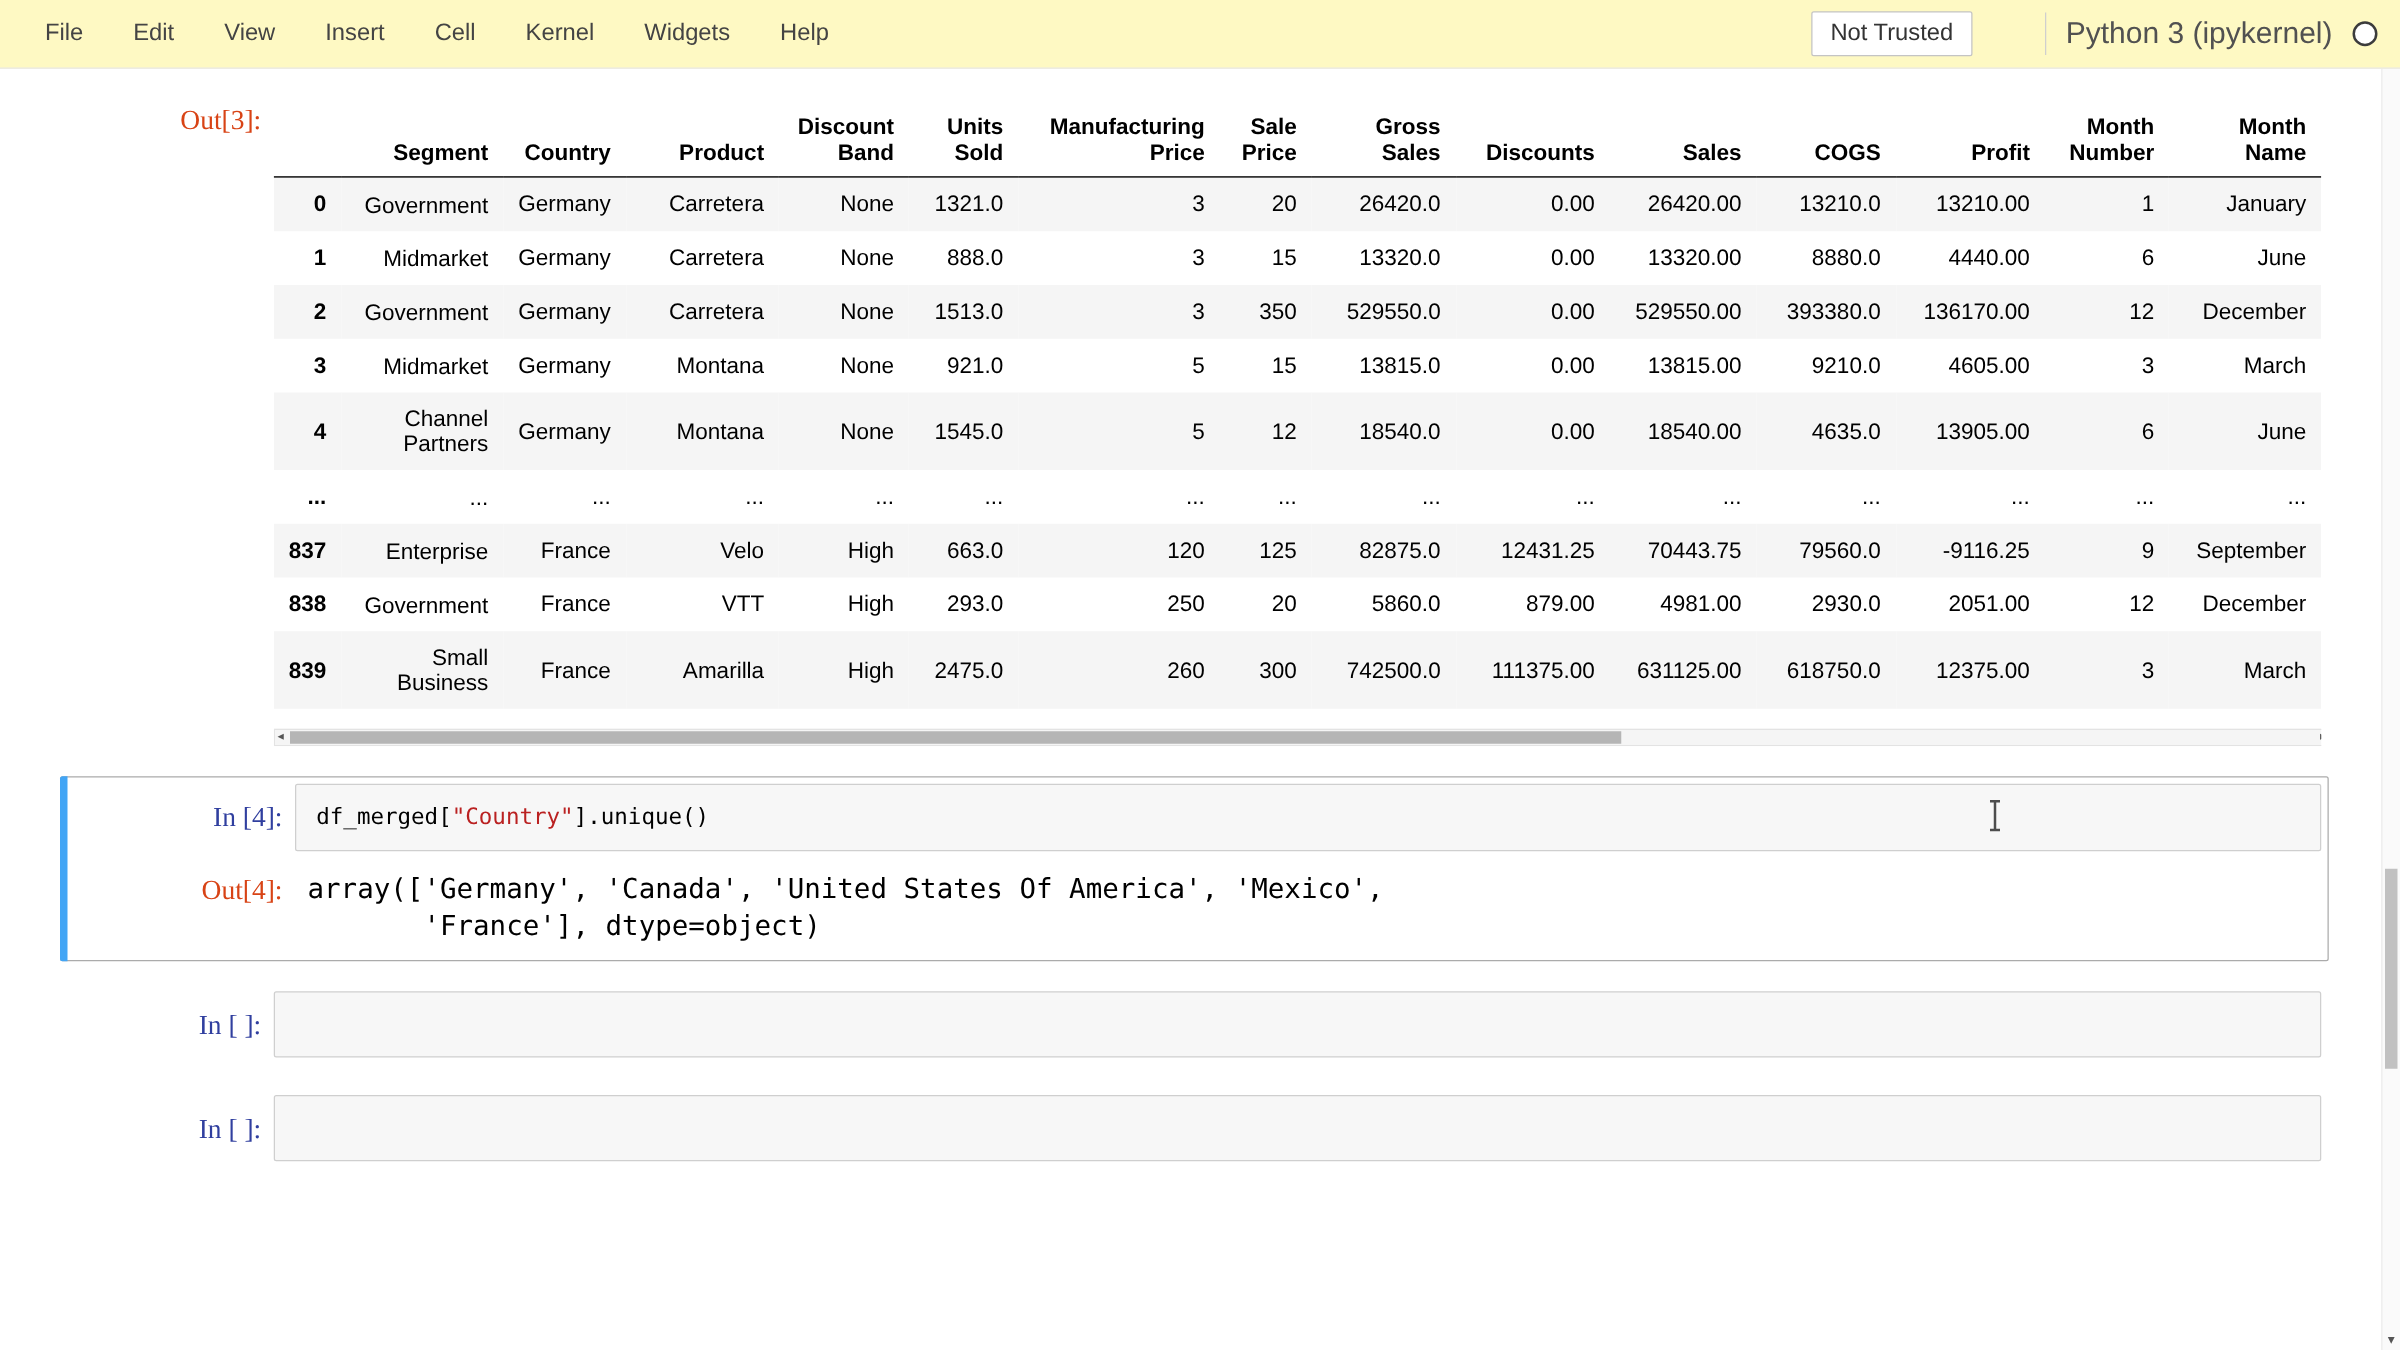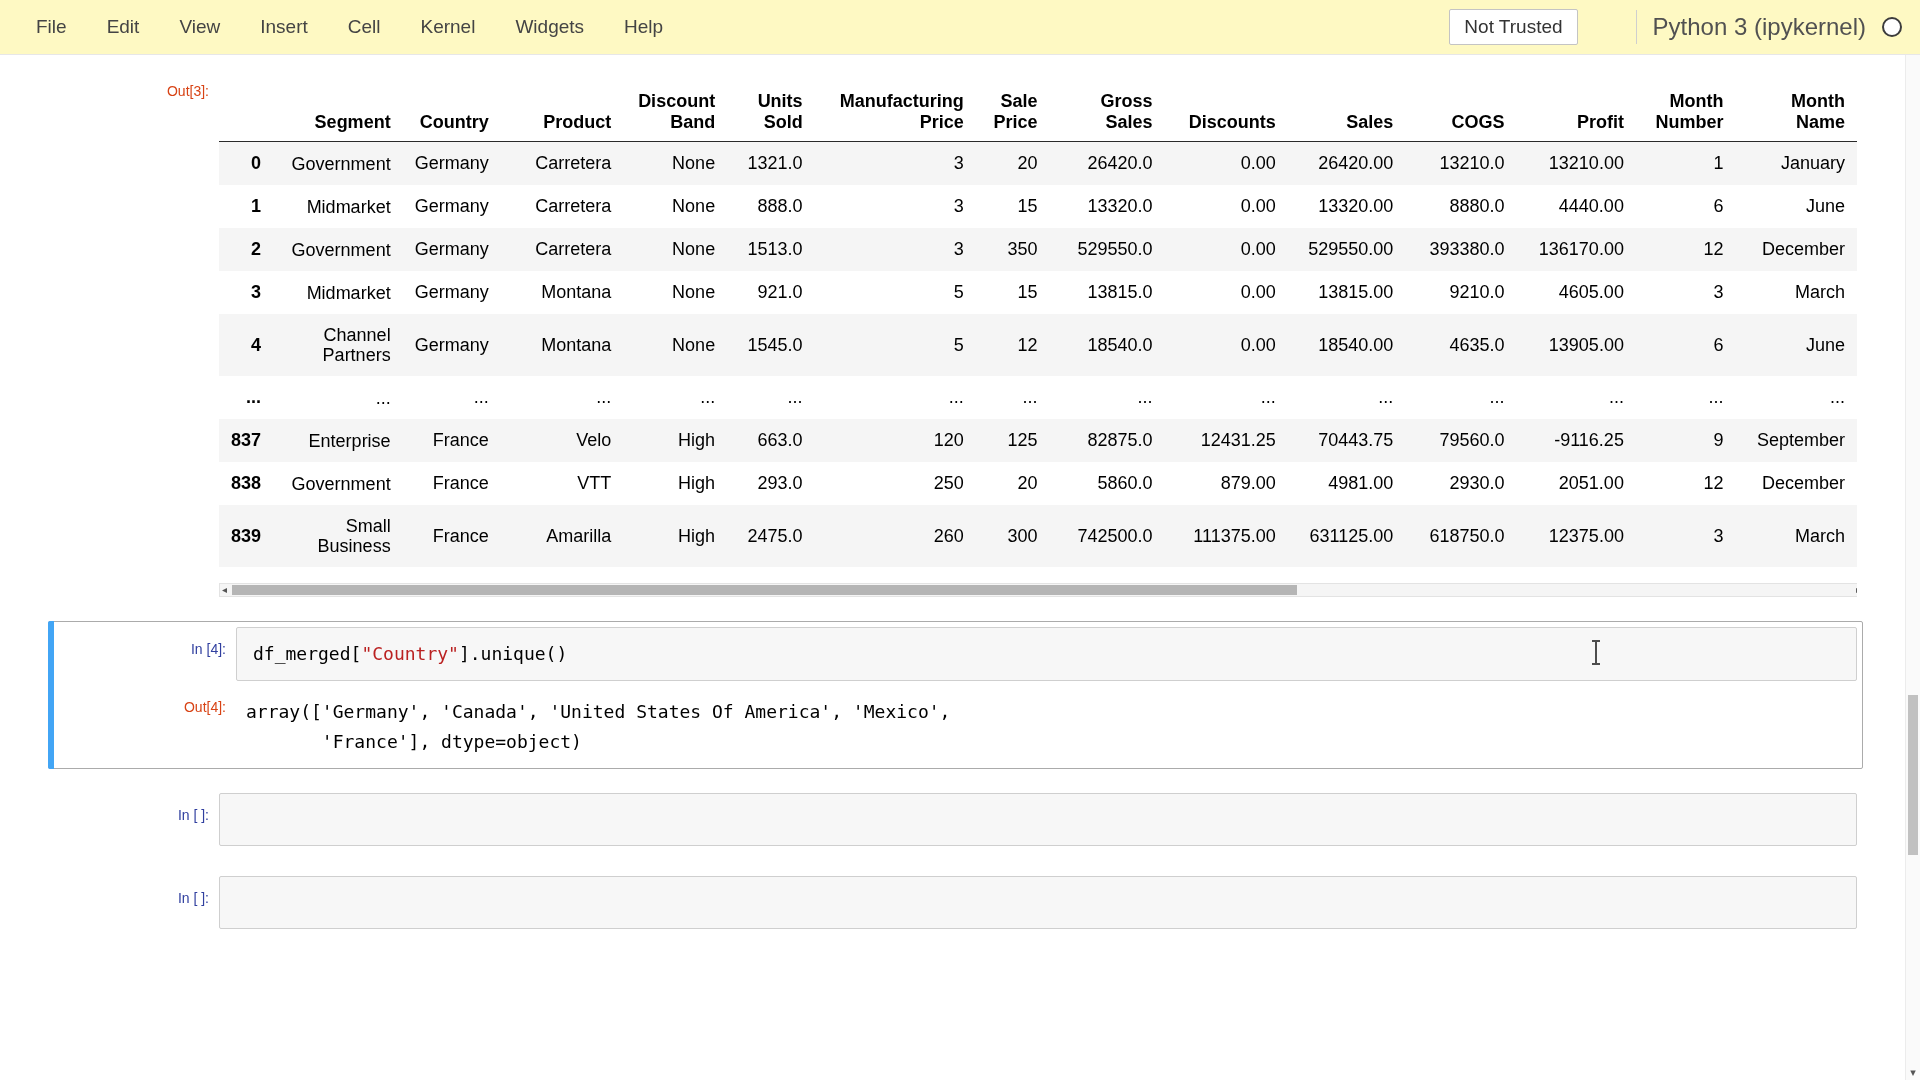--- a/index.html
+++ b/index.html
@@ -26,33 +26,33 @@
   .vscroll-down { position:absolute; bottom:2px; left:0; width:100%; text-align:center;
                   font-size:11px; color:#555; line-height:11px; }
 
   
   .cell { position:relative; margin:0 42px 0 31px; padding:5px; border:1px solid transparent; border-radius:2px; }
   .cell.selected { border-color:#ababab; }
   .selected-bar { position:absolute; left:-1px; top:-1px; bottom:-1px; width:6px;
                   background:var(--accent,#42a5f5); border-radius:2px 0 0 2px; }
   .row { display:flex; align-items:flex-start; }
   .prompt { flex:0 0 182px; text-align:right; padding:8px 10px 0 0;
-            font-family:Liberation Sans, sans-serif; font-size:14px; white-space:nowrap; }
+            font-family:Liberation Serif, serif; font-size:22px; white-space:nowrap; }
   .prompt.in  { color:var(--prompt-in,#303f9f); }
   .prompt.out { color:var(--prompt-out,#d84315); }
   .output-subarea { flex:1 1 auto; overflow:hidden; }
 
   .input-area { flex:1 1 auto; background:#f7f7f7; border:1px solid #cfcfcf; border-radius:2px;
                 padding:14px 16px; font-family:"DejaVu Sans Mono", monospace; font-size:18px;
                 line-height:24px; min-height:54px; position:relative; }
   .code-string { color:var(--code-string,#ba2121); }
 
   .out4-row { margin-top:14px; }
   .out4-row .prompt { padding-top:4px; }
-  .output-text { font-family:"DejaVu Sans Mono", monospace; font-size:18px; line-height:30px;
+  .output-text { font-family:"DejaVu Sans Mono", monospace; font-size:22px; line-height:30px;
                  white-space:pre; padding:2px 0 6px 10px; color:#000; }
 
   .empty-cell { margin-top:18px; }
   .empty-cell .prompt { padding-top:14px; }
   .empty-cell .input-area { min-height:53px; }
 
   
   table.dataframe { border-collapse:collapse; table-layout:fixed; margin-top:16px; }
   .dataframe th, .dataframe td { padding:11px 12px; font-size:18px; text-align:right; }
   .dataframe thead th { font-weight:bold; white-space:normal; line-height:21px; vertical-align:bottom;

